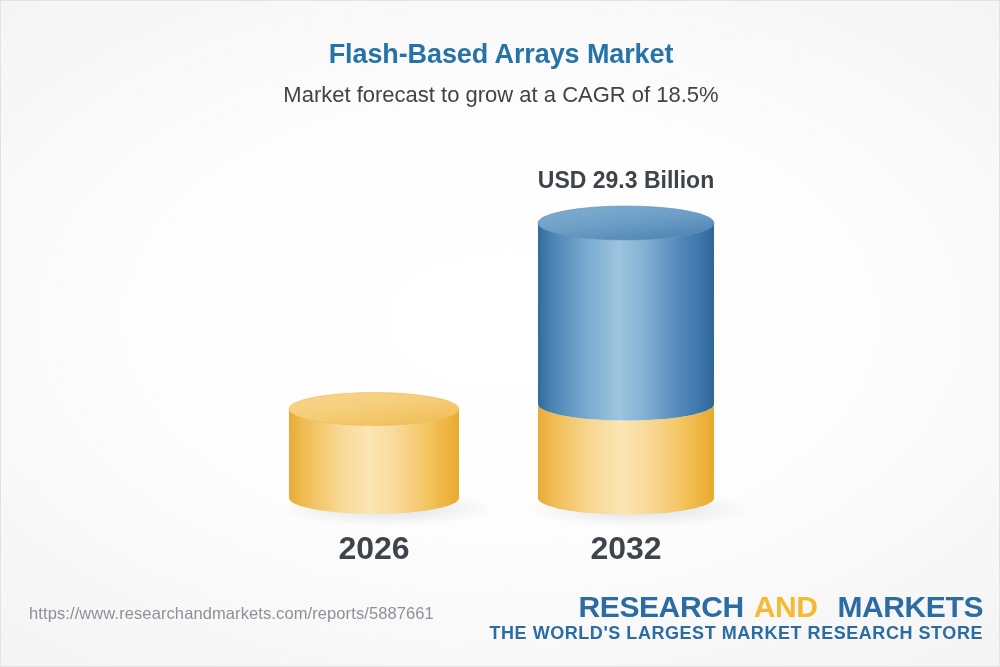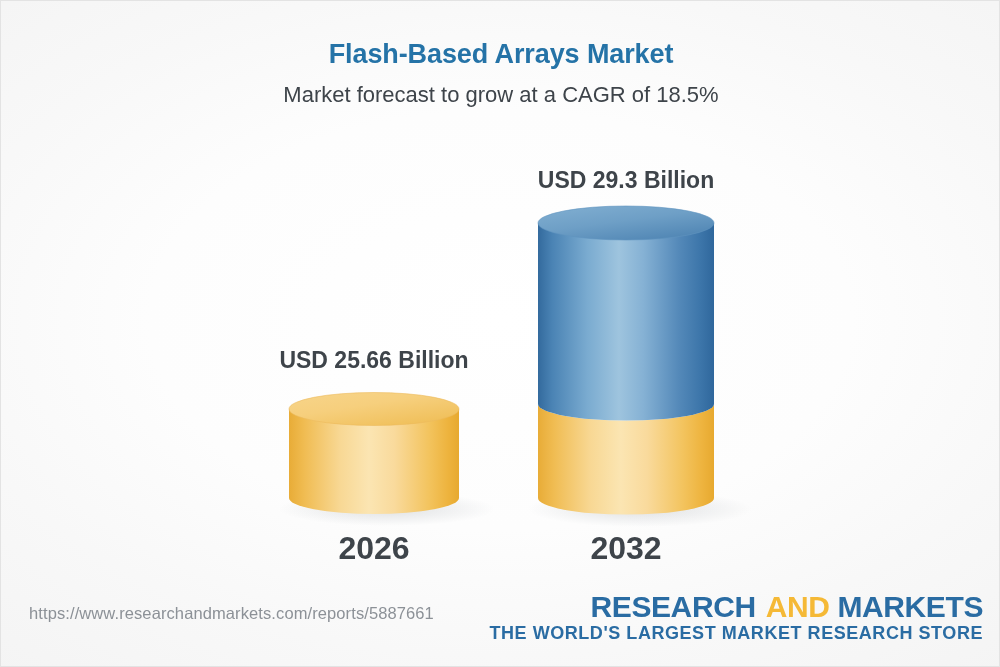--- a/index.html
+++ b/index.html
@@ -200,31 +200,30 @@
 
         <path d="M537,403 L537,497 A88,16.5 0 0 0 713,497 L713,403
                  A88,16.5 0 0 1 537,403 Z" fill="url(#yellowBody)"></path>
 
         <path d="M537,222 L537,403 A88,16.5 0 0 0 713,403 L713,222 Z" fill="url(#blueBody)"></path>
 
         <ellipse cx="625" cy="222" rx="88" ry="17" fill="url(#blueCap)" stroke="#5f93c0" stroke-width="0.6"></ellipse>
       </g>
     </svg>
 
-    <div class="value-label v2026">USD 25.66 Billion</div>
     <div class="value-label v2032">USD 29.3 Billion</div>
 
     <div class="year-label y2026">2026</div>
     <div class="year-label y2032">2032</div>
   </div>
 
   <div class="footer">
     <div class="footer-url">https://www.researchandmarkets.com/reports/5887661</div>
 
     <div class="logo">
       <div class="logo-main">
-        <span class="logo-research">RESEARCH</span><span class="logo-and" style="margin-left:10px;margin-right:8px;">AND</span><span class="logo-markets">MARKETS</span>
+        <span class="logo-research">RESEARCH</span><span class="logo-and" style="margin-left:10px;margin-right:20px;">AND</span><span class="logo-markets">MARKETS</span>
       </div>
       <div class="logo-tagline">THE WORLD'S LARGEST MARKET RESEARCH STORE</div>
     </div>
   </div>
 
 </div>
 
 </body></html>

